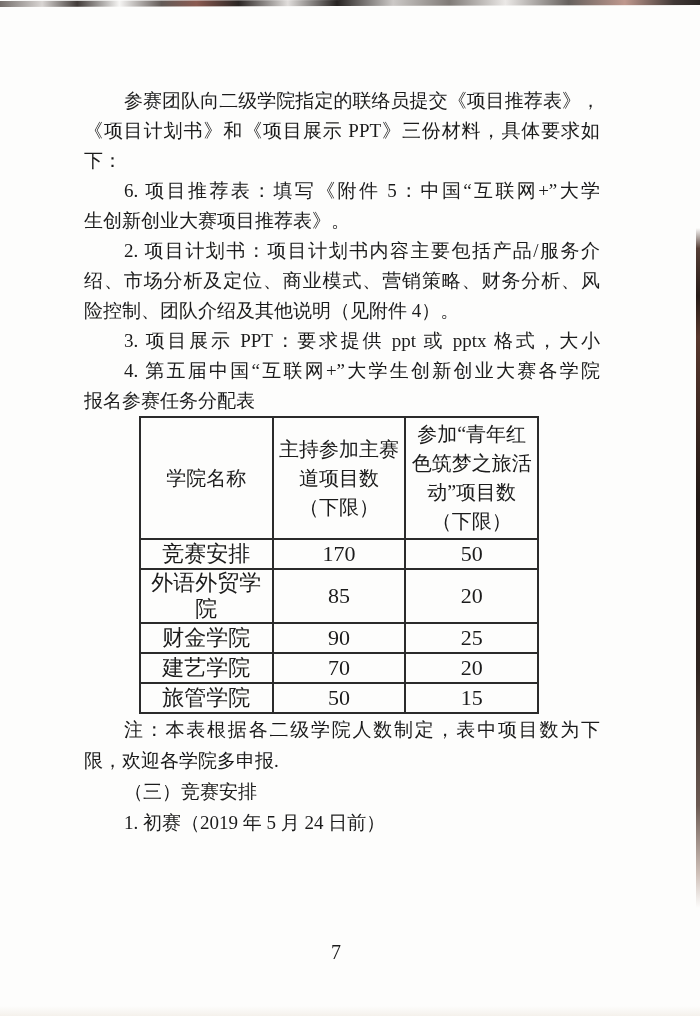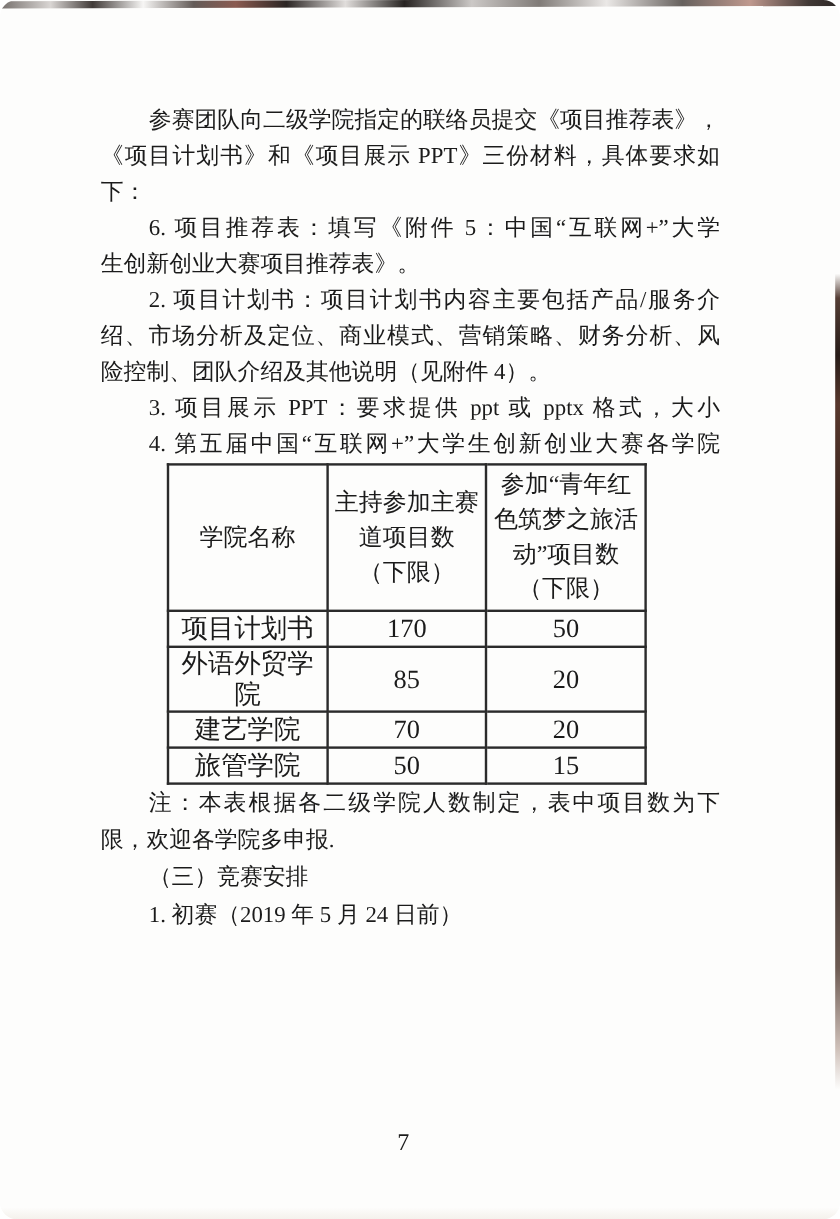--- a/index.html
+++ b/index.html
@@ -4,21 +4,20 @@
 <style>
   html, body { margin: 0; padding: 0; background: #ffffff; }
   .page {
     position: relative;
     width: 700px;
     height: 1016px;
     background: #fdfdfc;
     overflow: hidden;
     font-family: "Liberation Serif", "DejaVu Serif", serif;
     color: #1b1b1b;
-    border-radius: 14px;
   }
   
   .scan-top {
     position: absolute; top: 0; left: 0; width: 702px; height: 6px;
     background: linear-gradient(90deg,
       rgba(70,62,58,.75) 0%, rgba(150,140,135,.35) 6%,
       rgba(45,38,35,.9) 11%, rgba(210,205,200,.15) 17%,
       rgba(60,50,46,.8) 23%, rgba(110,50,38,.8) 28%,
       rgba(32,26,24,.95) 34%, rgba(160,150,145,.3) 41%,
       rgba(28,24,22,.95) 48%, rgba(130,122,118,.4) 56%,
@@ -82,40 +81,46 @@
     <div class="line indent fill">参赛团队向二级学院指定的联络员提交《项目推荐表》，</div>
     <div class="line fill">《项目计划书》和《项目展示 PPT》三份材料，具体要求如</div>
     <div class="line">下：</div>
     <div class="line indent fill">6. 项目推荐表：填写《附件 5：中国“互联网+”大学</div>
     <div class="line">生创新创业大赛项目推荐表》。</div>
     <div class="line indent fill">2. 项目计划书：项目计划书内容主要包括产品/服务介</div>
     <div class="line fill">绍、市场分析及定位、商业模式、营销策略、财务分析、风</div>
     <div class="line">险控制、团队介绍及其他说明（见附件 4）。</div>
     <div class="line indent fill">3. 项目展示 PPT：要求提供 ppt 或 pptx 格式，大小</div>
     <div class="line indent fill">4. 第五届中国“互联网+”大学生创新创业大赛各学院</div>
+    <div class="line">报名参赛任务分配表</div>
 
     <table class="alloc">
       <thead>
         <tr>
           <th>学院名称</th>
           <th>主持参加主赛道项目数
 （下限）</th>
           <th>参加“青年红色筑梦之旅活动”项目数（下限）</th>
         </tr>
       </thead>
       <tbody>
         <tr>
-          <td>项目计划书</td>
+          <td>竞赛安排</td>
           <td>170</td>
           <td>50</td>
         </tr>
         <tr>
           <td>外语外贸学院</td>
           <td>85</td>
           <td>20</td>
+        </tr>
+        <tr>
+          <td>财金学院</td>
+          <td>90</td>
+          <td>25</td>
         </tr>
         <tr>
           <td>建艺学院</td>
           <td>70</td>
           <td>20</td>
         </tr>
         <tr>
           <td>旅管学院</td>
           <td>50</td>
           <td>15</td>

